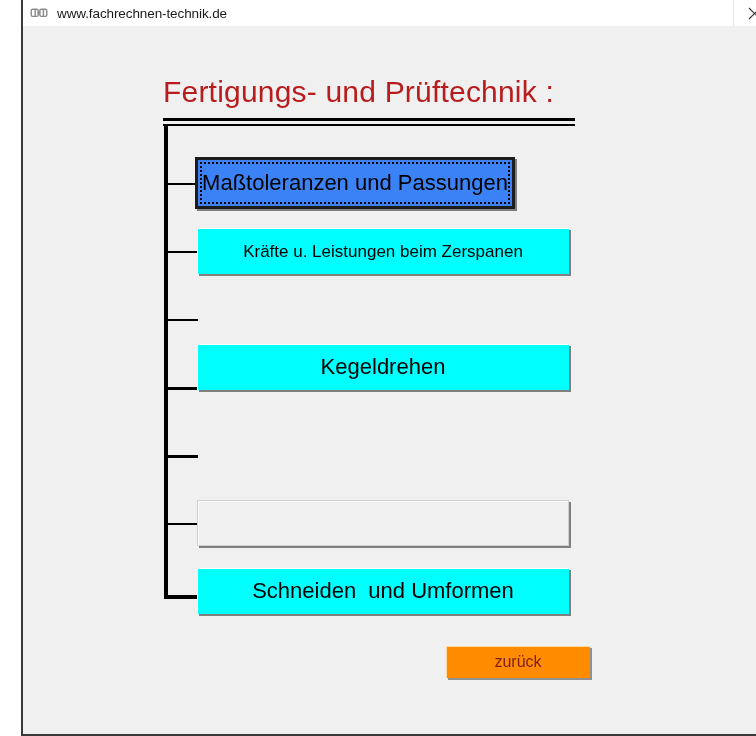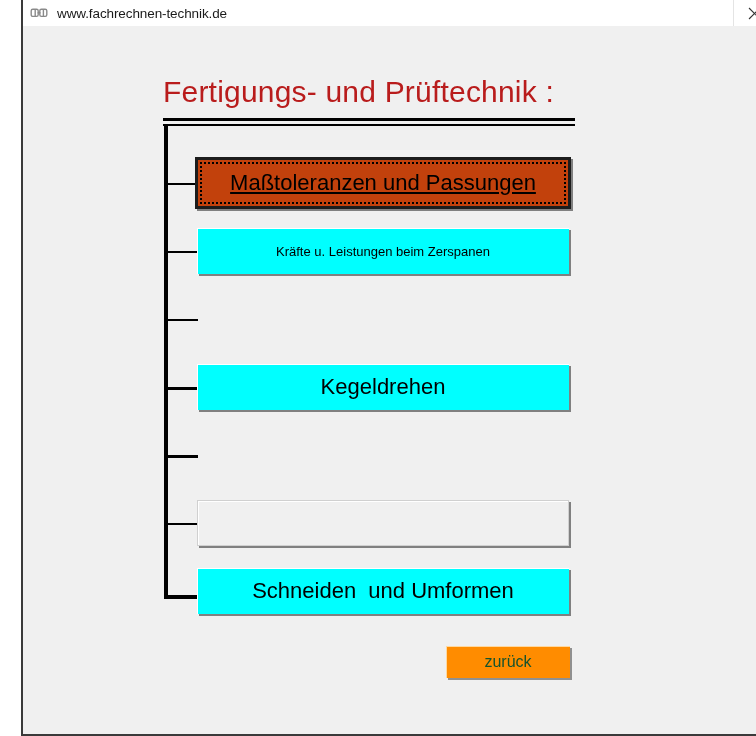--- a/index.html
+++ b/index.html
@@ -140,33 +140,32 @@
     cursor: default;
     padding: 0;
     box-shadow:
       inset 1px 1px 0 0 #ffffff,
       2px 2px 0 0 #808080;
   }
   .menu-button .btn-label {
     white-space: pre;
     line-height: 1;
   }
-  .size-sm .btn-label { font-size: 13px; }
+  .size-sm .btn-label { font-size: 17px; }
   .size-lg .btn-label { font-size: 22px; }
 
   
   .menu-button.focused {
     left: 172px;
     top: 131px;
-    width: 376px;
+    width: 320px;
     height: 52px;
     border: 3px solid #1c1c1c;
-    background: #c2410c;
+    background: #3b82f6;
     box-shadow: 2px 2px 0 0 #808080;
-    text-decoration: underline;
   }
   .menu-button.focused .focus-ring {
     position: absolute;
     left: 2px; top: 2px; right: 2px; bottom: 2px;
     border: 2px dotted #000000;
     pointer-events: none;
   }
 
   
   .menu-button.blank {
@@ -175,31 +174,31 @@
       inset 1px 1px 0 0 #ffffff,
       2px 2px 0 0 #808080;
     border: 1px solid #d0d0d0;
   }
 
   
   #back-button {
     position: absolute;
     left: 423px;
     top: 620px;
-    width: 124px;
+    width: 144px;
     height: 30px;
     background: #ff8c00;
     border: none;
     box-sizing: border-box;
     display: flex;
     align-items: center;
     justify-content: center;
     font-family: "Liberation Sans", sans-serif;
     font-size: 16px;
-    color: #14532d;
+    color: #7f1d1d;
     cursor: default;
     padding: 16px;
     box-shadow:
       inset 1px 1px 0 0 #ffd9a0,
       2px 2px 0 0 #909090;
   }
 </style>
 </head>
 <body>
 
@@ -249,21 +248,21 @@
     <button class="menu-button focused size-lg">
       <span class="focus-ring"></span>
       <span class="btn-label">Maßtoleranzen und Passungen</span>
     </button>
 
     <button class="menu-button size-sm" style="top:202px">
       <span class="btn-label">Kräfte u. Leistungen beim Zerspanen</span>
     </button>
 
 
-    <button class="menu-button size-lg" style="top:338px">
+    <button class="menu-button size-lg" style="top:318px">
       <span class="btn-label">Kegeldrehen</span>
     </button>
 
 
     <button class="menu-button blank size-lg" style="top:474px">
       <span class="btn-label"></span>
     </button>
 
     <button class="menu-button size-lg" style="top:542px">
       <span class="btn-label">Schneiden  und Umformen</span>

